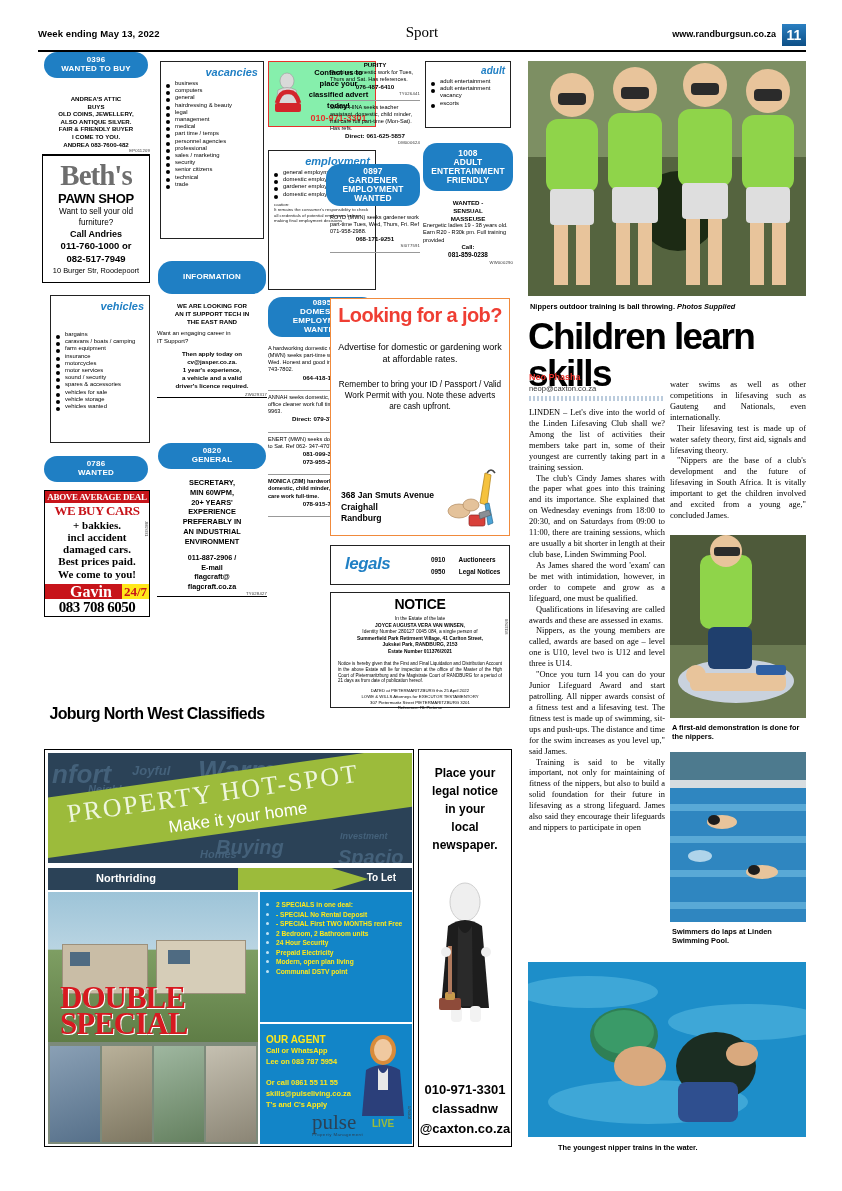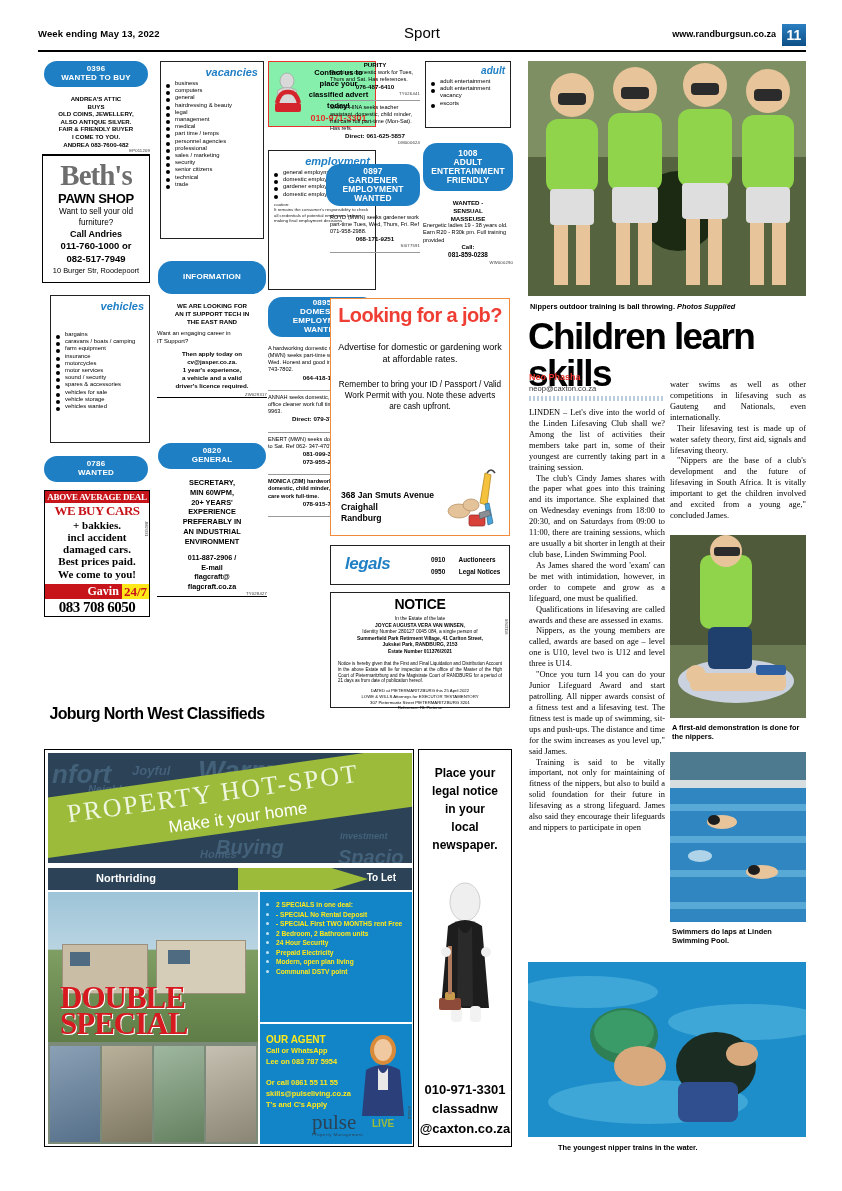--- a/index.html
+++ b/index.html
@@ -2,21 +2,21 @@
 <html><head>
 <meta charset="utf-8">
 <style>
   html,body{margin:0;padding:0;background:#fff;}
   body{width:842px;height:1191px;font-family:"Liberation Sans",sans-serif;color:#000;overflow:hidden;position:relative;}
   .page{position:relative;width:842px;height:1191px;}
 
   
   .masthead{position:absolute;left:38px;top:28px;width:768px;height:24px;}
   .mh-left{position:absolute;left:0;top:0;font-size:9.5px;font-weight:bold;letter-spacing:.1px;}
-  .mh-mid{position:absolute;left:50%;top:-4px;transform:translateX(-50%);font-family:Liberation Sans, sans-serif;font-size:15px;}
+  .mh-mid{position:absolute;left:50%;top:-4px;transform:translateX(-50%);font-family:Liberation Serif, serif;font-size:15px;}
   .mh-right{position:absolute;right:30px;top:1px;font-size:9px;font-weight:bold;}
   .mh-page{position:absolute;right:0;top:-4px;width:24px;height:22px;
     background:linear-gradient(180deg,#2a7fc1,#0d4f86);color:#fff;font-size:14px;font-weight:bold;
     display:flex;align-items:center;justify-content:center;}
   .mh-rule{position:absolute;left:0;top:22px;width:768px;height:1.5px;background:#000;}
 
   
   .box{position:absolute;box-sizing:border-box;}
   .wbox{border:1.2px solid #222;background:#fff;}
   .blue-hdr{background:#1f7fc4;color:#fff;border-radius:14px;text-align:center;
@@ -102,21 +102,21 @@
 <div class="page">
 
   <div class="masthead">
     <div class="mh-left">Week ending May 13, 2022</div>
     <div class="mh-mid">Sport</div>
     <div class="mh-right">www.randburgsun.co.za</div>
     <div class="mh-page">11</div>
     <div class="mh-rule"></div>
   </div>
 
-  <div class="box blue-hdr" style="left:44px;top:61px;width:104px;height:26px;font-size:8px;">
+  <div class="box blue-hdr" style="left:44px;top:52px;width:104px;height:26px;font-size:8px;">
     <span>0396</span>
     <span>WANTED TO BUY</span>
   </div>
 
   <div class="box ctr" style="left:42px;top:95px;width:108px;">
     <div style="font-size:6.1px;font-weight:bold;line-height:1.25;">
       <div>ANDREA'S ATTIC</div>
       <div>BUYS</div>
       <div>OLD COINS, JEWELLERY,</div>
       <div>ALSO ANTIQUE SILVER.</div>
@@ -169,21 +169,21 @@
       <div class="wbc-red" style="font-size:13px;letter-spacing:-.5px;">WE BUY CARS</div>
       <div style="font-size:11px;font-weight:bold;">+ bakkies.</div>
       <div style="font-size:11px;font-weight:bold;">incl accident</div>
       <div style="font-size:11px;font-weight:bold;">damaged cars.</div>
       <div style="font-size:11px;font-weight:bold;">Best prices paid.</div>
       <div style="font-size:11px;font-weight:bold;">We come to you!</div>
     </div>
     <div class="wbc-bot" style="position:absolute;left:0;bottom:17px;width:100%;height:15px;">
       <span style="float:right;background:#ffe81a;color:#c7141a;font-family:'Liberation Serif',serif;
             font-size:13px;font-weight:bold;padding:0 2px;line-height:15px;">24/7</span>
-      <span style="float:right;font-family:'Liberation Serif',serif;font-size:12px;line-height:15px;padding-right:3px;">Gavin</span>
+      <span style="float:right;font-family:'Liberation Serif',serif;font-size:16px;line-height:15px;padding-right:10px;">Gavin</span>
     </div>
     <div style="position:absolute;left:0;bottom:0;width:100%;text-align:center;
          font-family:'Liberation Serif',serif;font-size:15px;font-weight:bold;letter-spacing:-.5px;">083 708 6050</div>
     <div style="position:absolute;right:1px;top:30px;writing-mode:vertical-rl;font-size:3.4px;color:#444;">JB026781</div>
   </div>
 
   <div class="box wbox" style="left:160px;top:61px;width:104px;height:178px;padding:4px 5px;">
     <div class="cat-title" style="font-size:11px;margin-bottom:2px;">vacancies</div>
     <ul class="bullets" id="vac-list" style="font-size:5.9px;">
         <li>business</li>

